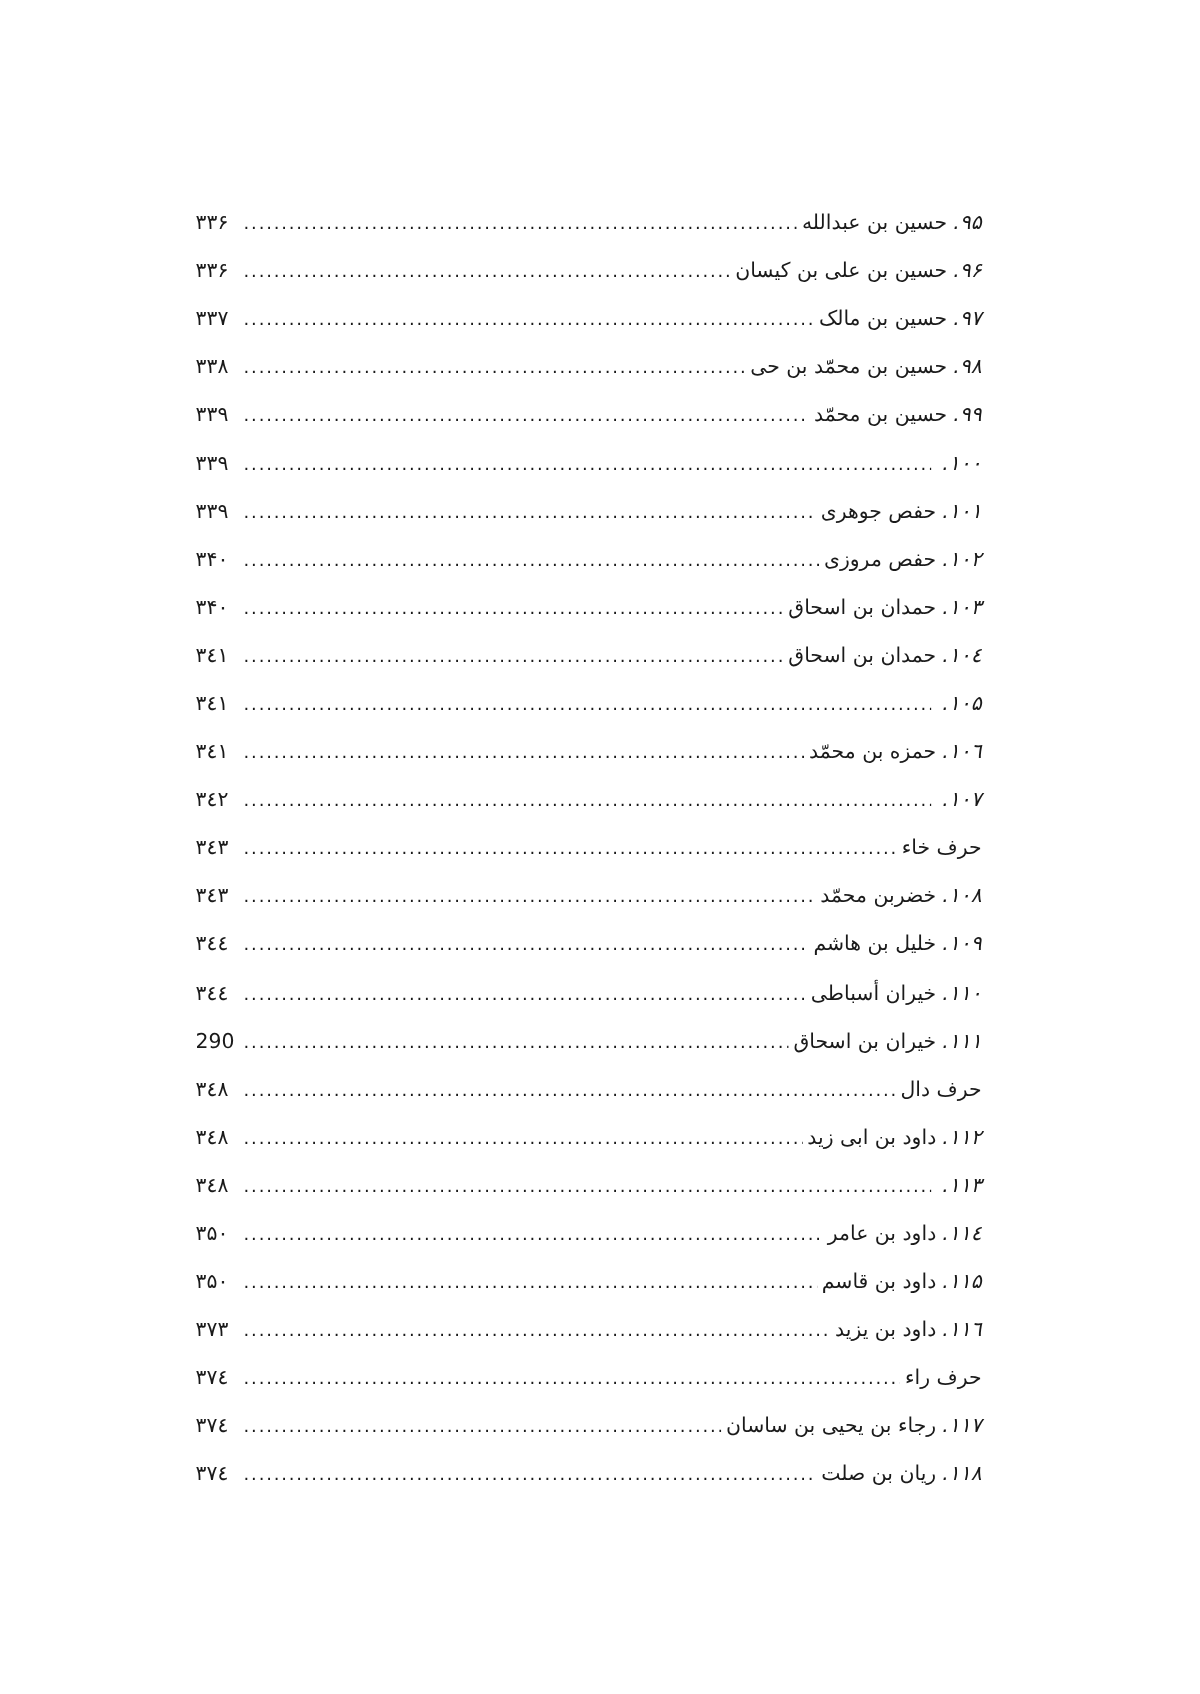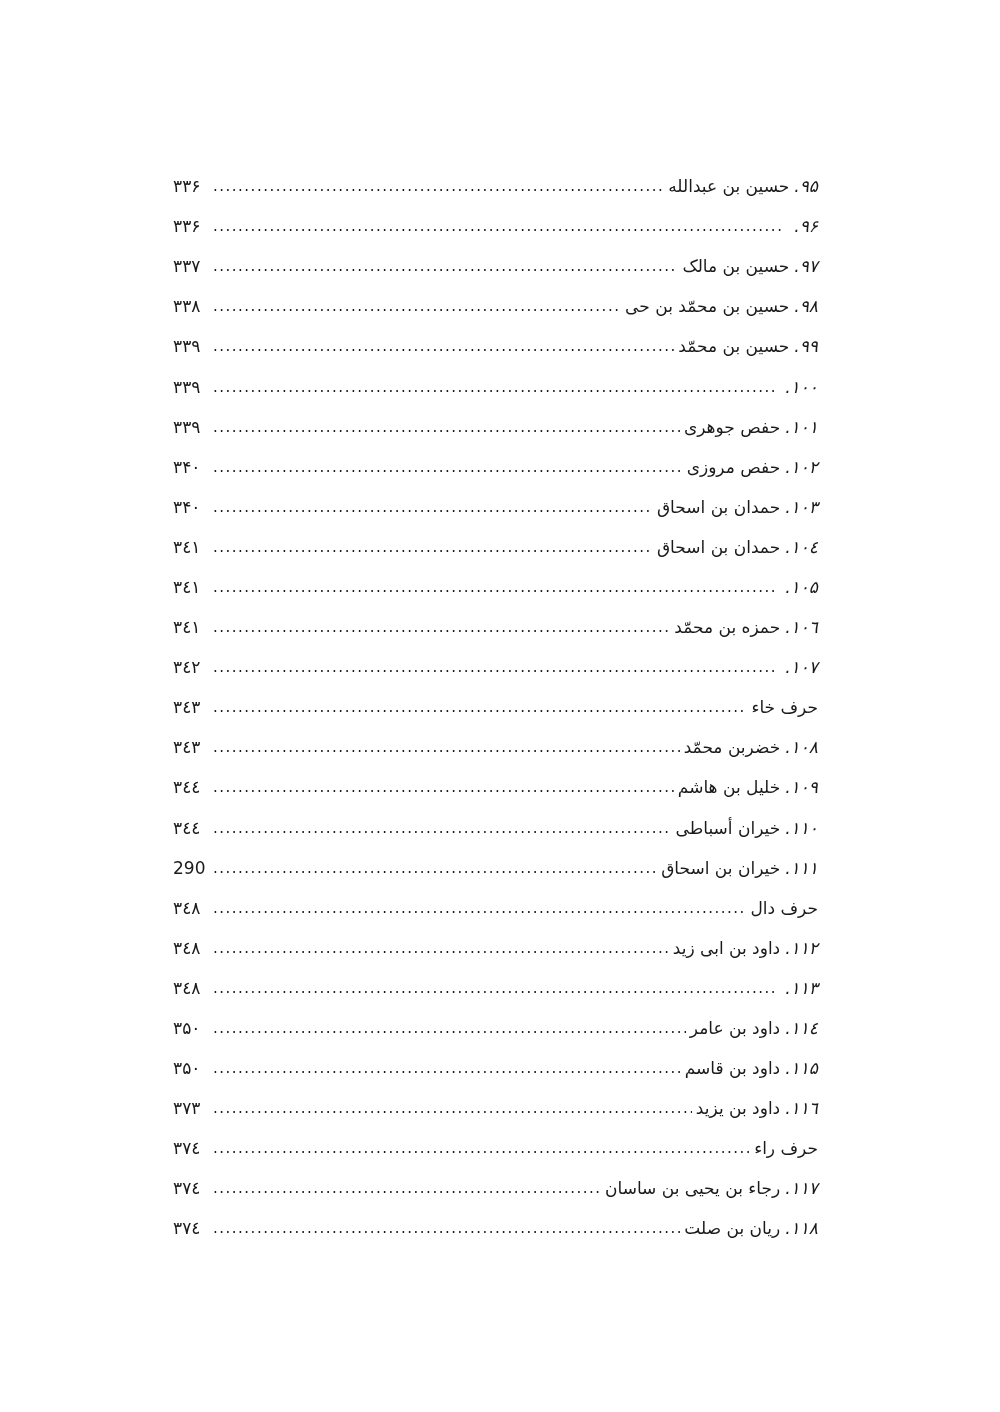--- a/index.html
+++ b/index.html
@@ -54,35 +54,35 @@
       letter-spacing: 1.5px;
       font-size: 15px;
       color: #1a1a1a;
       direction: ltr;
     }
     .toc-page {
       flex: 0 0 auto;
       min-width: 36px;
       text-align: left;
       direction: rtl;
-      margin-left: 10px;
     }
   </style>
 </head>
 <body>
 
 <div class="toc">
   <div class="toc-row">
       <span class="toc-num">۹۵.</span>
       <span class="toc-title">حسین بن عبدالله</span>
       <span class="toc-leader"></span>
       <span class="toc-page">۳۳۶</span>
     </div>
   <div class="toc-row">
       <span class="toc-num">۹۶.</span>
+      <span class="toc-title">حسین بن علی بن کیسان</span>
       <span class="toc-leader"></span>
       <span class="toc-page">۳۳۶</span>
     </div>
   <div class="toc-row">
       <span class="toc-num">۹۷.</span>
       <span class="toc-title">حسین بن مالک</span>
       <span class="toc-leader"></span>
       <span class="toc-page">۳۳۷</span>
     </div>
   <div class="toc-row">

